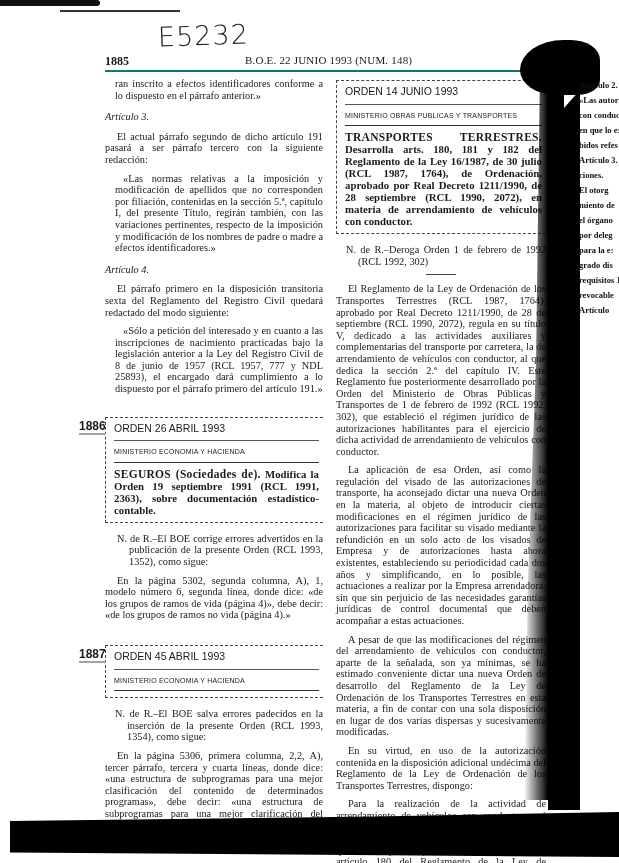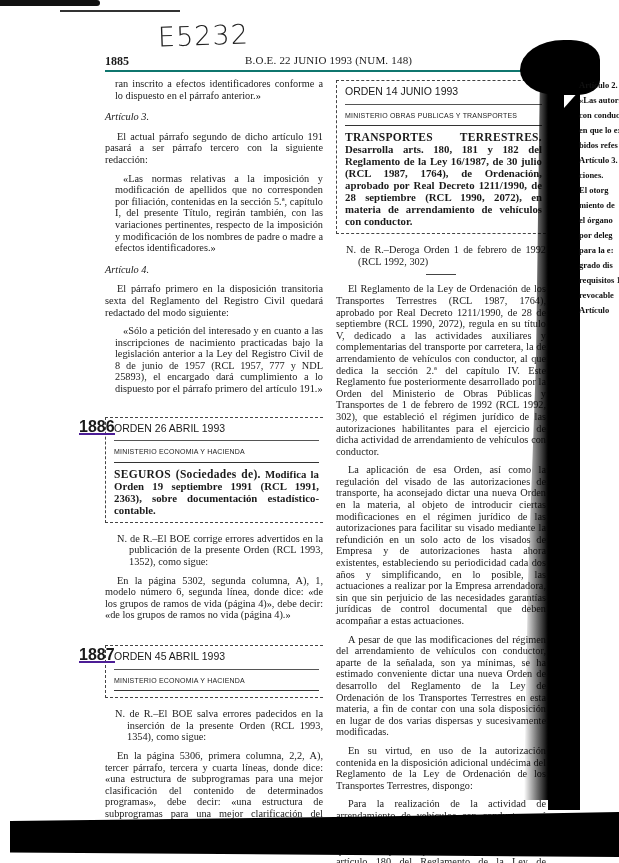--- a/index.html
+++ b/index.html
@@ -43,21 +43,21 @@
     border: 1px dashed #444; border-right: none;
     padding: 5px 4px 6px 8px; margin: 10px 0 10px 0; position: relative;
   }
   .box-right { border-right: none; }
   .box .b-date { font-family: "Liberation Sans", "DejaVu Sans", sans-serif; font-size: 10.5px; padding-bottom: 6px; border-bottom: 1px solid #555; }
   .box .b-min { font-family: "Liberation Sans", "DejaVu Sans", sans-serif; font-size: 7px; padding: 5px 0 4px 0; border-bottom: 1.5px solid #333; letter-spacing: 0.2px; }
   .box .b-title { font-weight: bold; font-size: 10.8px; line-height: 12px; padding-top: 5px; }
   .box .b-title .lead { font-size: 11.5px; letter-spacing: 0.3px; }
   .entry-num {
     position: absolute; left: -27px; top: 2px; font-family: "Liberation Sans", sans-serif;
-    font-weight: bold; font-size: 16px; border-bottom: 2px solid #4c1d95; line-height: 13px;
+    font-weight: bold; font-size: 12px; border-bottom: 2px solid #a3a3a3; line-height: 13px;
   }
 
   .shadow-right {
     position: absolute; left: 524px; top: 70px; width: 40px; height: 730px;
     background: linear-gradient(90deg, rgba(0,0,0,0) 0%, rgba(0,0,0,0.6) 35%, #000 60%);
     clip-path: polygon(40% 0, 100% 0, 100% 100%, 0 100%, 10% 70%, 30% 40%);
   }
   .shadow-black {
     position: absolute; left: 548px; top: 90px; width: 32px; height: 720px; background: #000;
     clip-path: polygon(0 5%, 100% 0, 100% 100%, 0 100%);

